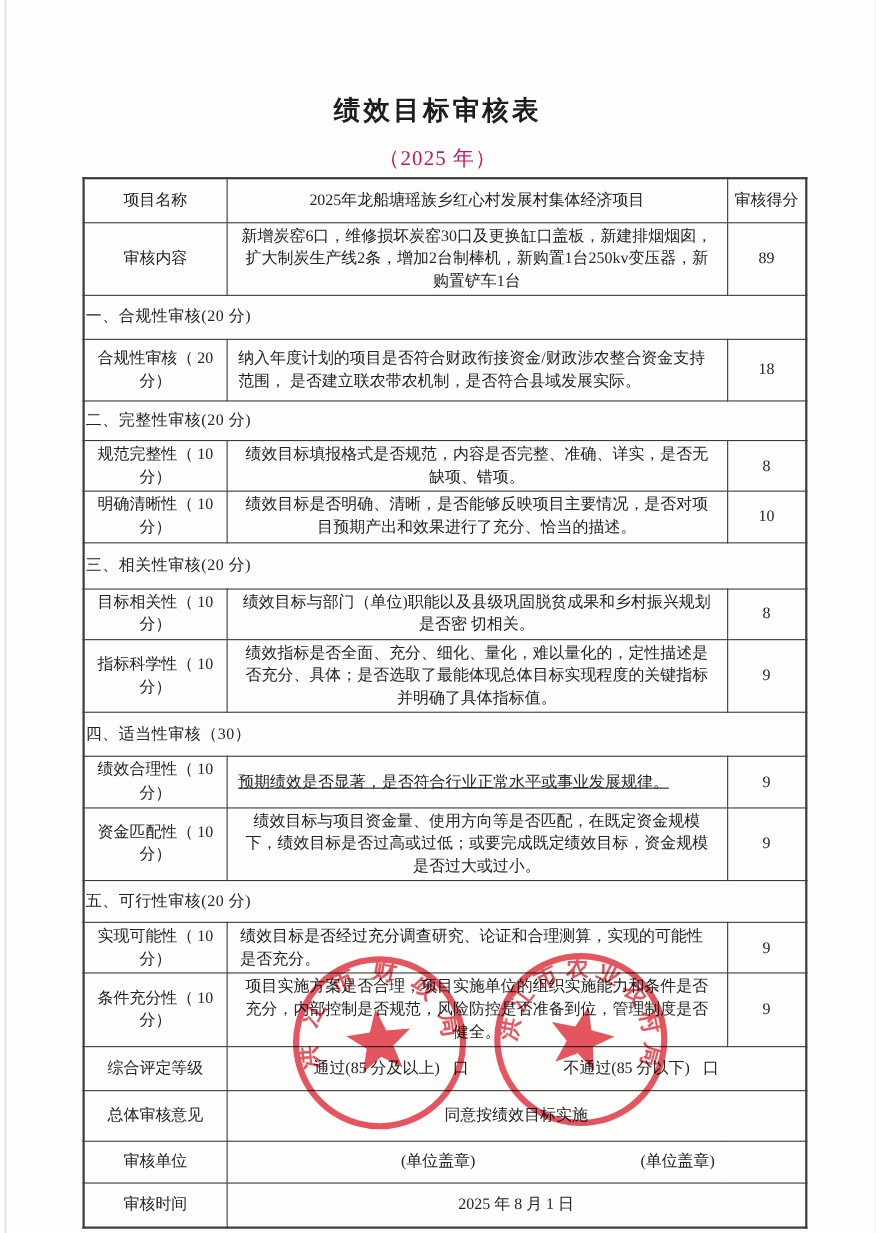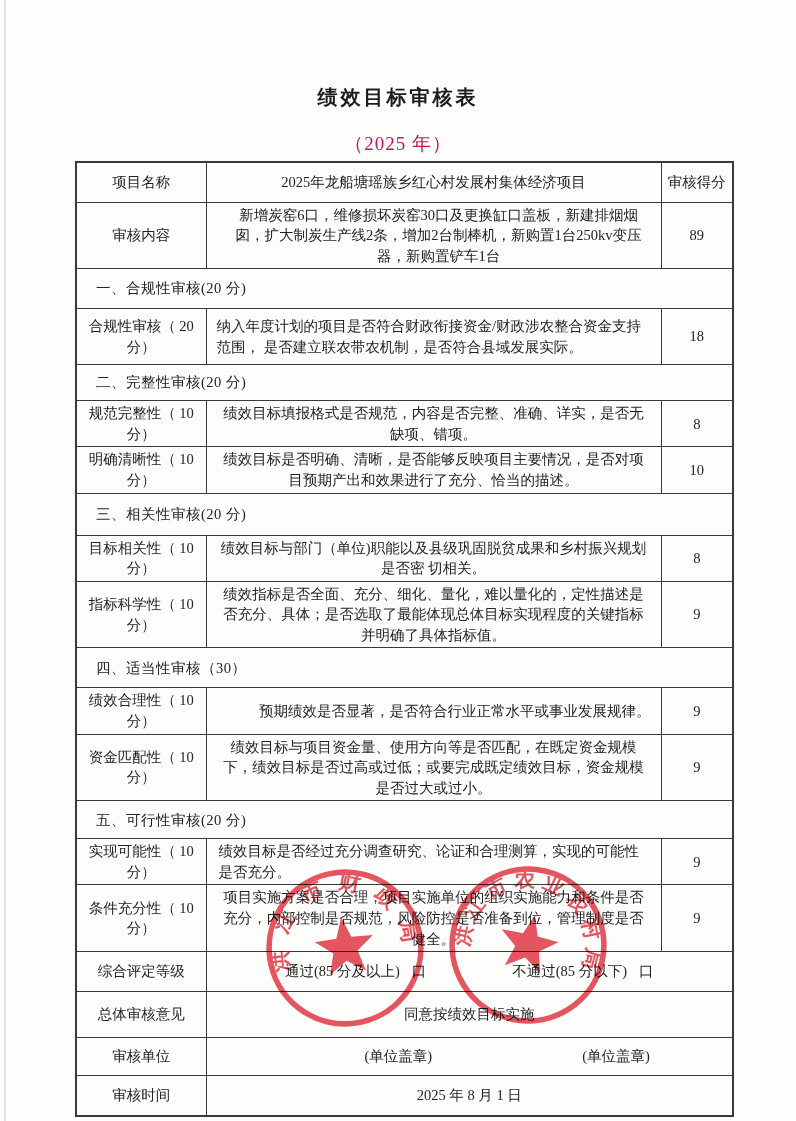--- a/index.html
+++ b/index.html
@@ -14,42 +14,42 @@
     font-family:"Liberation Serif","DejaVu Serif",serif;
   }
   .page::before{ 
     content:""; position:absolute; left:4px; top:0; width:2px; height:100%;
     background:#d8d8dc; opacity:.6;
   }
   .doc-title{
     position:absolute; top:84px; left:0; width:100%;
     text-align:center;
     font-family:"Liberation Sans","DejaVu Sans",sans-serif;
-    font-weight:700; font-size:20px; letter-spacing:3px;
+    font-weight:700; font-size:24px; letter-spacing:3px;
     color:#1d1d1d;
   }
   .doc-subtitle{
     position:absolute; top:131px; left:0; width:100%;
     text-align:center; font-size:19px; letter-spacing:1px; color:#be185d;
   }
   table.review{
     position:absolute; left:75px; top:161px; width:657px;
     border-collapse:collapse; table-layout:fixed;
     border:2px solid var(--line,#3a3a3a);
   }
   table.review td{
     border:1px solid var(--line,#3a3a3a);
     font-size:14.5px; line-height:1.42;
     vertical-align:middle;
     color:#232323;
   }
   td.c-label{ width:130px; text-align:center; padding:2px 5px;margin-left:24px; }
   td.c-crit { padding:2px 10px;margin-left:32px; }
   td.c-score{ width:72px; text-align:center; font-size:15px; }
-  td.band{ padding:2px 19px; font-size:15px; letter-spacing:.5px; }
+  td.band{ padding:2px 1px; font-size:15px; letter-spacing:.5px; }
   td.merged{ padding:2px 10px; }
   .rating-wrap{ display:flex; justify-content:center; gap:86px; }
   .rating-opt{ white-space:nowrap; }
   .rating-box{ display:inline-block; margin-left:12px; }
   .seal-wrap{ display:flex; }
   .seal-wrap span:first-child{ margin-left:148px; }
   .seal-wrap span:last-child{ margin-left:150px; }
   .center-val{ text-align:center; }
   
   .stamp{
@@ -84,21 +84,21 @@
         <col style="width:72px">
     </colgroup>
     <tbody id="review-body">
         <tr style="height: 40px;">
           <td class="c-label">项目名称</td>
           <td class="c-crit" style="text-align: center;">2025年龙船塘瑶族乡红心村发展村集体经济项目</td>
           <td class="c-score">审核得分</td>
         </tr>
         <tr style="height: 48px;">
           <td class="c-label">审核内容</td>
-          <td class="c-crit" style="text-align: center; padding-left: 20px;">新增炭窑6口，维修损坏炭窑30口及更换缸口盖板，新建排烟烟囱，扩大制炭生产线2条，增加2台制棒机，新购置1台250kv变压器，新购置铲车1台</td>
+          <td class="c-crit" style="text-align: center;">新增炭窑6口，维修损坏炭窑30口及更换缸口盖板，新建排烟烟囱，扩大制炭生产线2条，增加2台制棒机，新购置1台250kv变压器，新购置铲车1台</td>
           <td class="c-score">89</td>
         </tr>
         <tr style="height: 40px;">
           <td class="band" colspan="3">一、合规性审核(20 分)</td>
         </tr>
         <tr style="height: 56px;">
           <td class="c-label">合规性审核（ 20 分）</td>
           <td class="c-crit" style="text-align: left;">纳入年度计划的项目是否符合财政衔接资金/财政涉农整合资金支持范围， 是否建立联农带农机制，是否符合县域发展实际。</td>
           <td class="c-score">18</td>
         </tr>
@@ -126,21 +126,21 @@
         <tr style="height: 55px; padding-left: 32px;">
           <td class="c-label">指标科学性（ 10 分）</td>
           <td class="c-crit" style="text-align: center;">绩效指标是否全面、充分、细化、量化，难以量化的，定性描述是否充分、具体；是否选取了最能体现总体目标实现程度的关键指标并明确了具体指标值。</td>
           <td class="c-score">9</td>
         </tr>
         <tr style="height: 40px;">
           <td class="band" colspan="3">四、适当性审核（30）</td>
         </tr>
         <tr style="height: 40px;">
           <td class="c-label">绩效合理性（ 10 分）</td>
-          <td class="c-crit" style="text-align: right;">预期绩效是否显著，是否符合行业正常水平或事业发展规律。</td>
+          <td class="c-crit" style="text-align: left; text-decoration: underline;">预期绩效是否显著，是否符合行业正常水平或事业发展规律。</td>
           <td class="c-score">9</td>
         </tr>
         <tr style="height: 52px;">
           <td class="c-label">资金匹配性（ 10 分）</td>
           <td class="c-crit" style="text-align: center;">绩效目标与项目资金量、使用方向等是否匹配，在既定资金规模下，绩效目标是否过高或过低；或要完成既定绩效目标，资金规模是否过大或过小。</td>
           <td class="c-score">9</td>
         </tr>
         <tr style="height: 38px;">
           <td class="band" colspan="3">五、可行性审核(20 分)</td>
         </tr>

